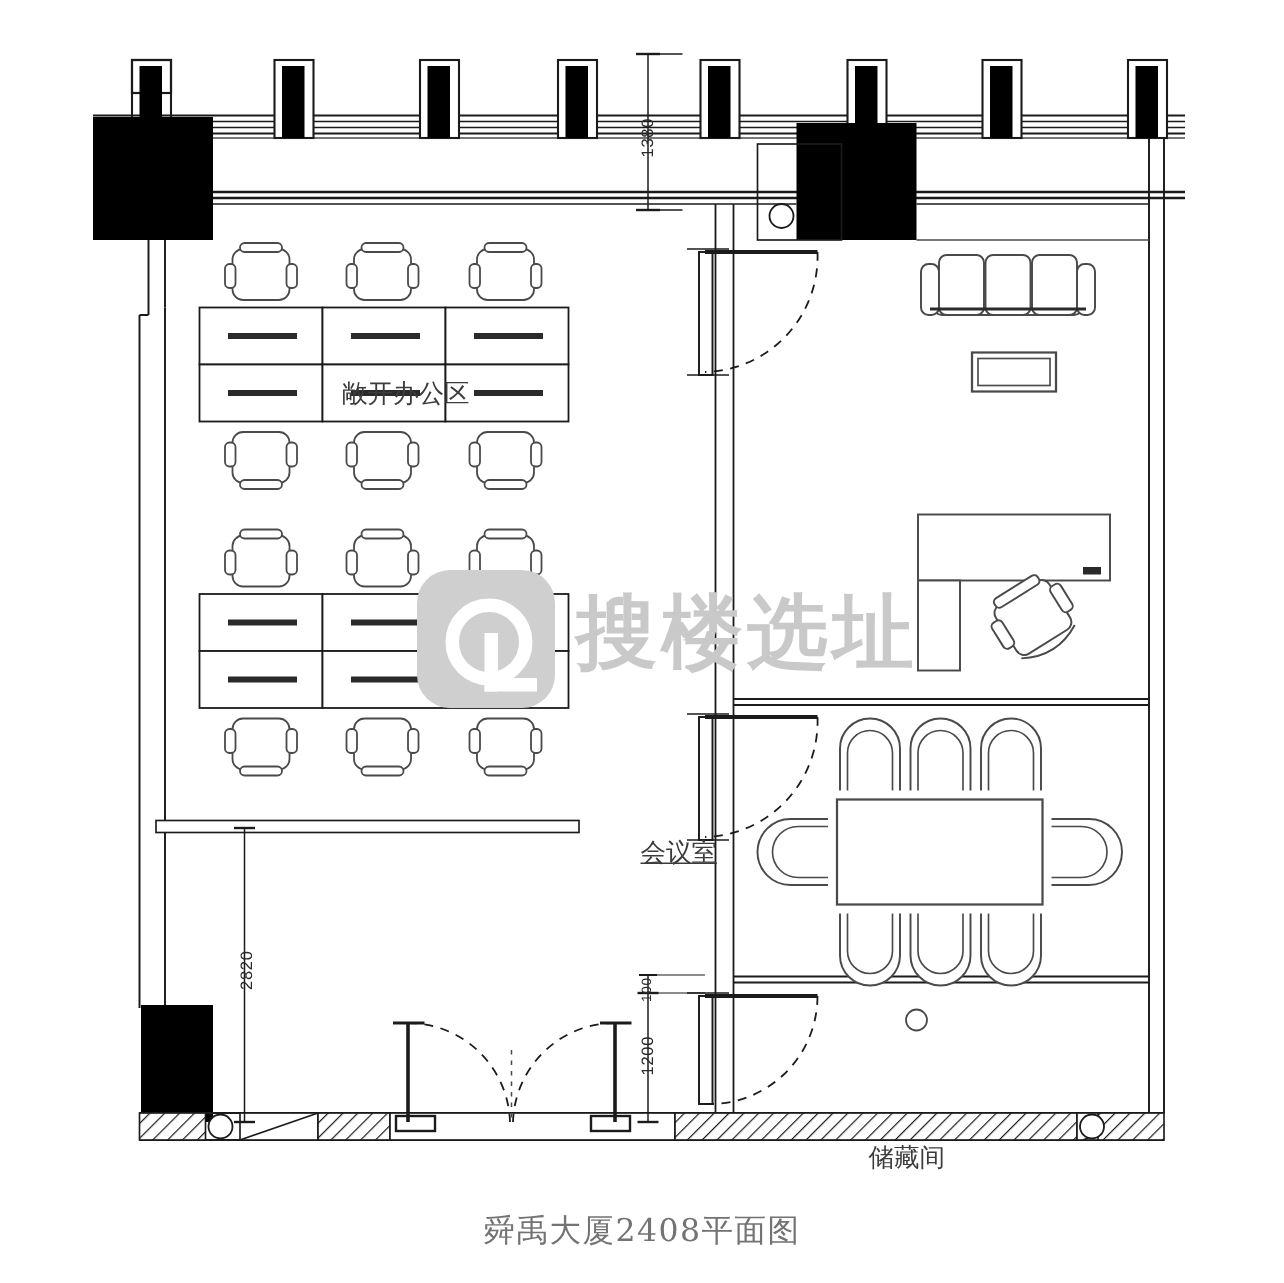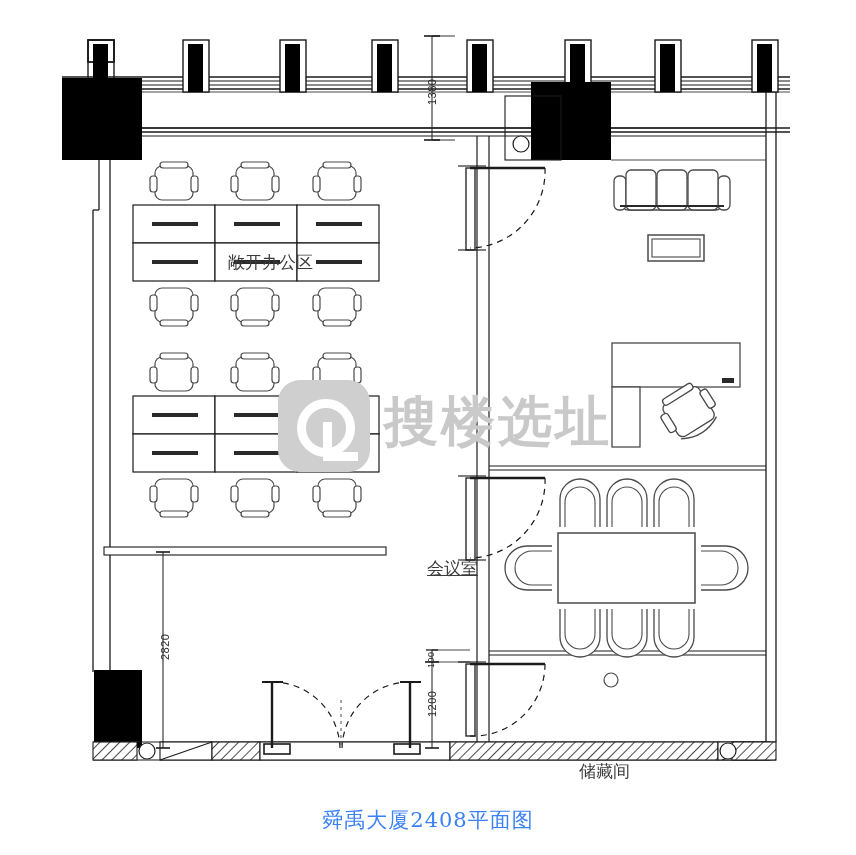--- a/index.html
+++ b/index.html
@@ -26,21 +26,21 @@
     top: 0;
   }
   .plan-title {
     position: absolute;
     left: 0;
     top: 806px;
     width: 856px;
     text-align: center;
     font-family: "DejaVu Serif", "Liberation Serif", serif;
     font-size: 21px;
-    color: #3b82f6;
+    color: #737373;
     letter-spacing: 1px;
   }
   .room-label {
     position: absolute;
     font-family: "DejaVu Serif", "Liberation Serif", serif;
     font-size: 17px;
     color: #3c3c3c;
     white-space: nowrap;
   }
   #label-open-office { left: 228px; top: 251px; }

